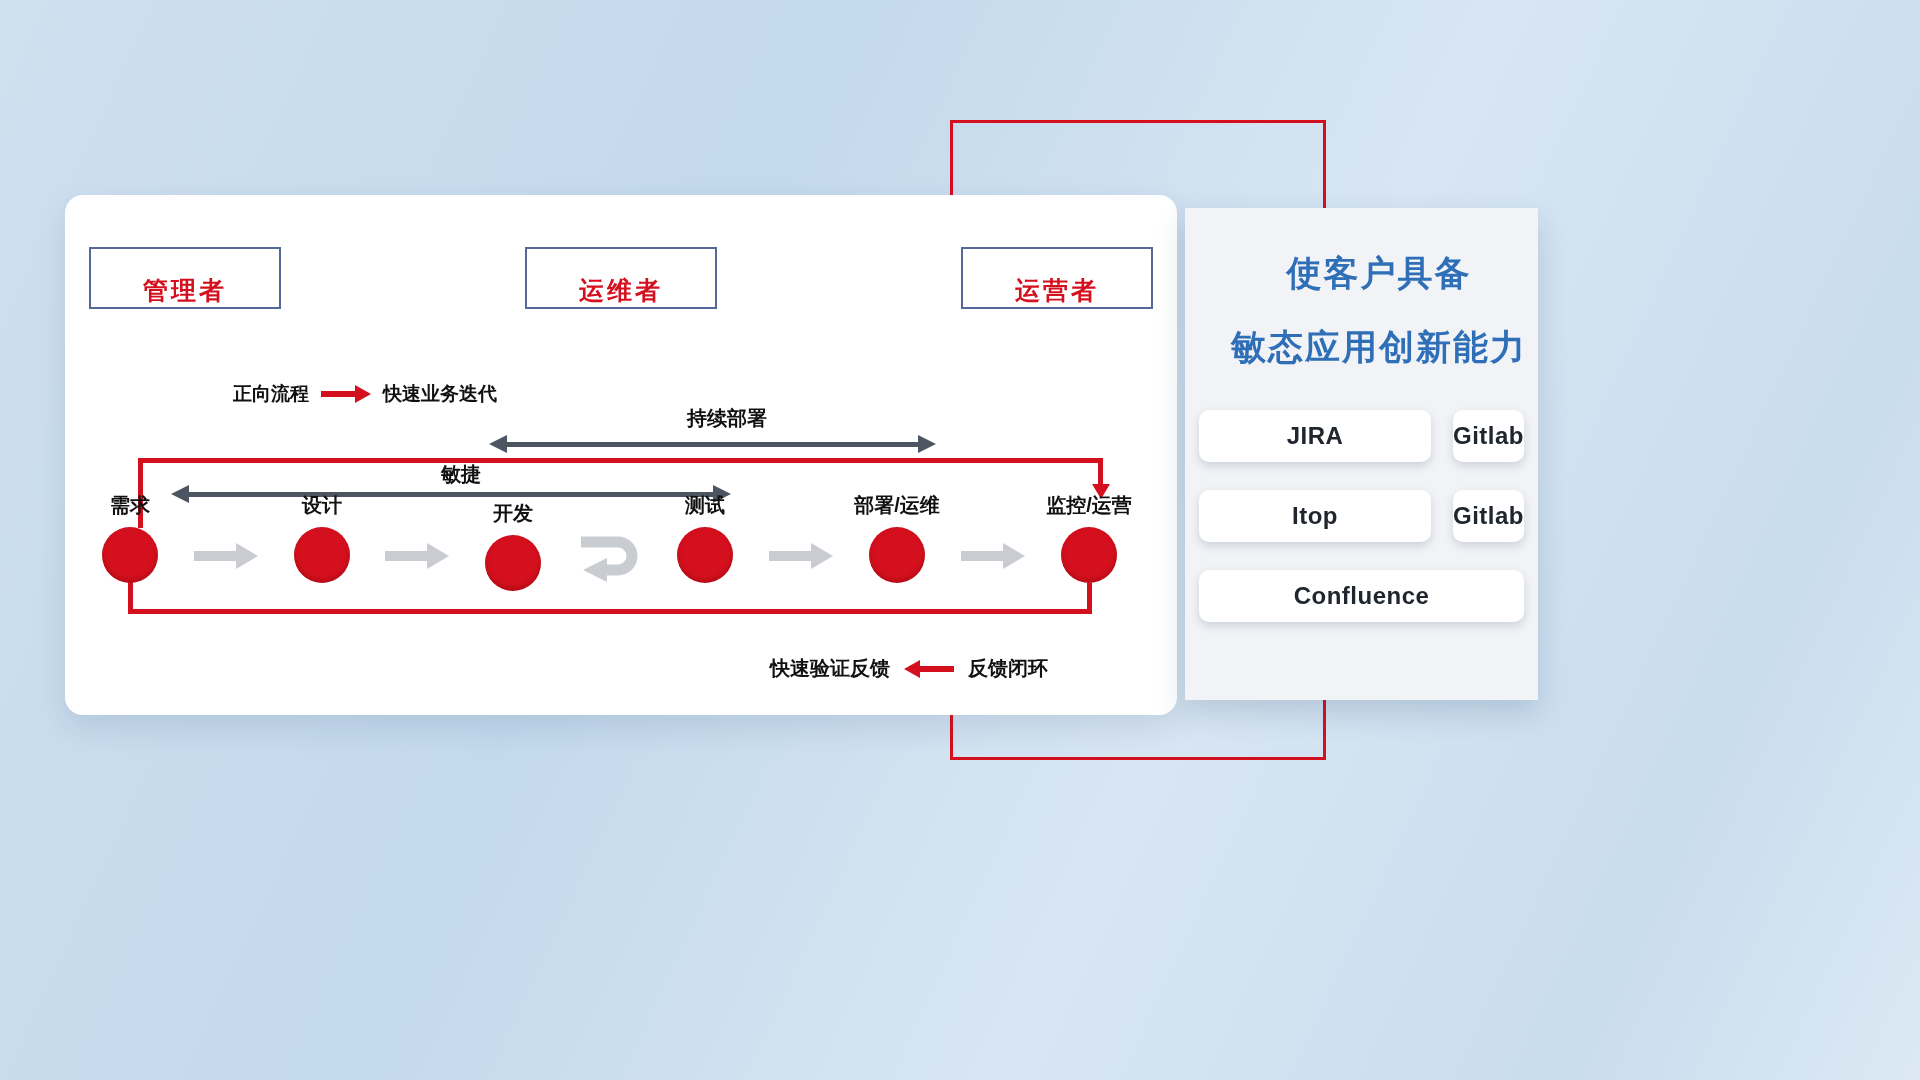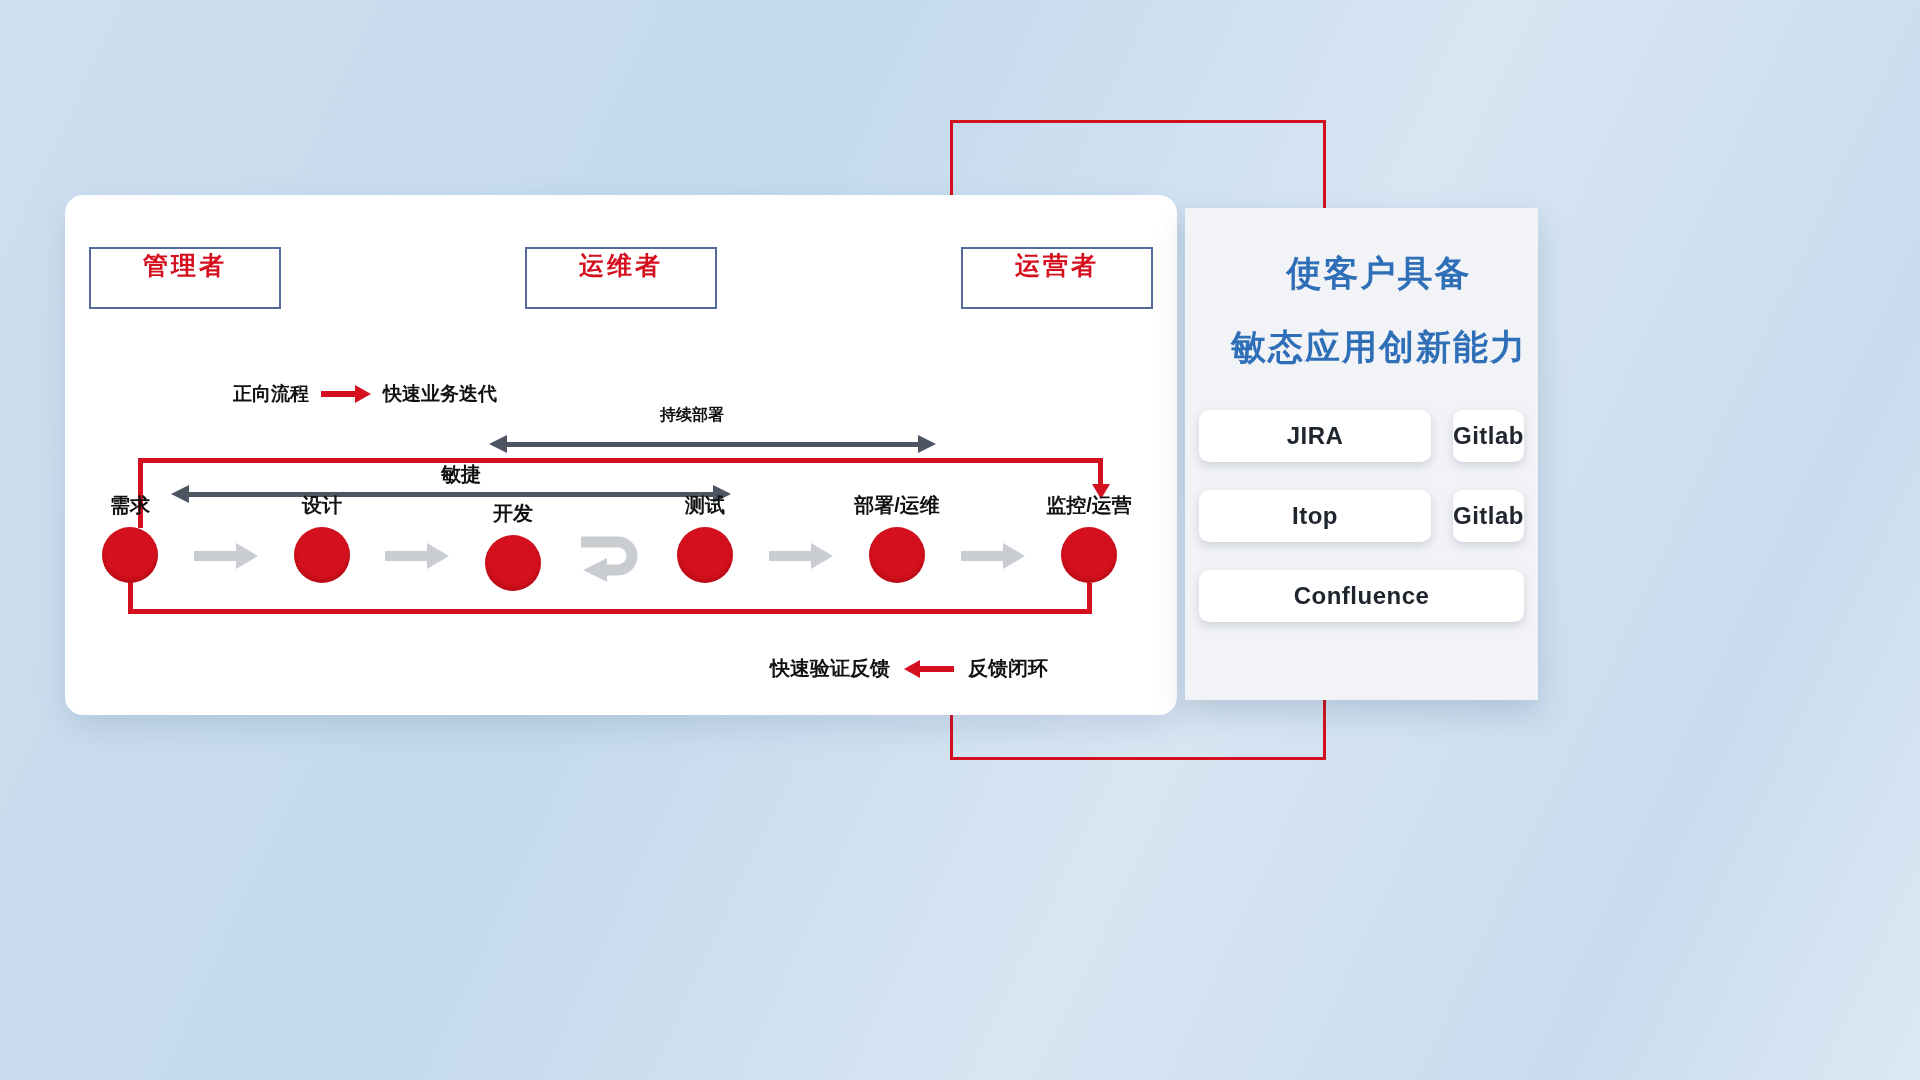--- a/index.html
+++ b/index.html
@@ -16,21 +16,21 @@
     border:3px solid #d5101e; }
 
   
   .card { position:absolute; left:65px; top:195px; width:1112px; height:520px;
     background:#ffffff; border-radius:18px; box-shadow:0 12px 30px rgba(30,60,100,.12); }
 
   
   .roles { position:absolute; top:52px; left:24px; right:24px;
     display:flex; justify-content:space-between; }
   .role-box { width:192px; height:62px; border:2px solid #53699a;
-    display:flex; align-items:flex-start; justify-content:center;
+    display:flex; align-items:flex-end; justify-content:center;
     color:#d5101e; font-weight:bold; font-size:25px; letter-spacing:3px; background:#fff; }
 
   .subtitle { position:absolute; top:130px; left:44px; right:20px;
     font-size:21.5px; font-weight:bold; color:#0d0d0d; letter-spacing:.5px; }
 
   
   .legend-forward { position:absolute; top:186px; left:168px;
     display:flex; align-items:center; gap:12px;
     font-size:19px; font-weight:bold; color:#111; }
 
@@ -44,22 +44,22 @@
     border-right:16px solid #d5101e; border-top:9px solid transparent; border-bottom:9px solid transparent; }
 
   
   .darrow { position:absolute; height:5px; background:#4c5561; }
   .darrow::before { content:""; position:absolute; left:-16px; top:-7px;
     border-right:18px solid #4c5561; border-top:9.5px solid transparent; border-bottom:9.5px solid transparent; }
   .darrow::after { content:""; position:absolute; right:-16px; top:-7px;
     border-left:18px solid #4c5561; border-top:9.5px solid transparent; border-bottom:9.5px solid transparent; }
   .darrow.cd    { left:440px; top:247px; width:415px; }
   .darrow.agile { left:122px; top:297px; width:528px; }
-  .cd-label    { position:absolute; top:210px; left:537px; width:180px; text-align:center;
-    font-size:16px; font-weight:bold; color:#111; }
+  .cd-label    { position:absolute; top:210px; left:572px; width:180px; text-align:center;
+    font-size:20px; font-weight:bold; color:#111; }
   .agile-label { position:absolute; top:266px; left:346px; width:100px; text-align:center;
     font-size:20px; font-weight:bold; color:#111; }
 
   
   .rseg { position:absolute; background:#d5101e; }
   .tri { position:absolute; width:0; height:0; }
   .tri.down { border-left:9px solid transparent; border-right:9px solid transparent; border-top:15px solid #d5101e; }
   .tri.up   { border-left:9px solid transparent; border-right:9px solid transparent; border-bottom:15px solid #d5101e; }
 
   

